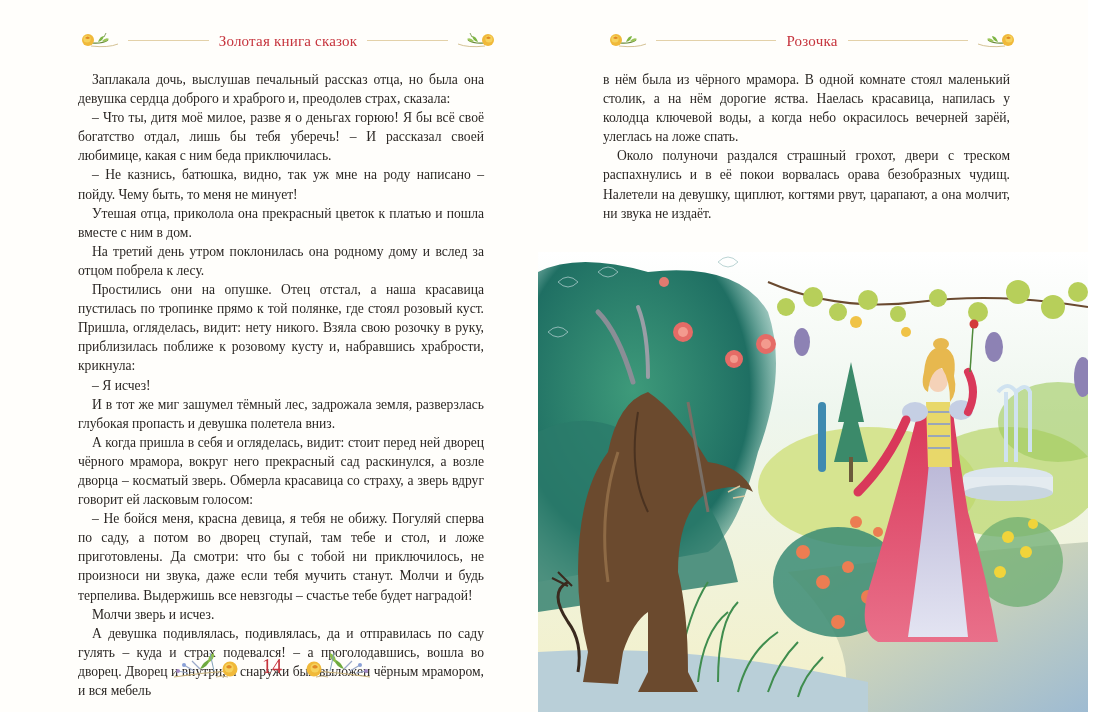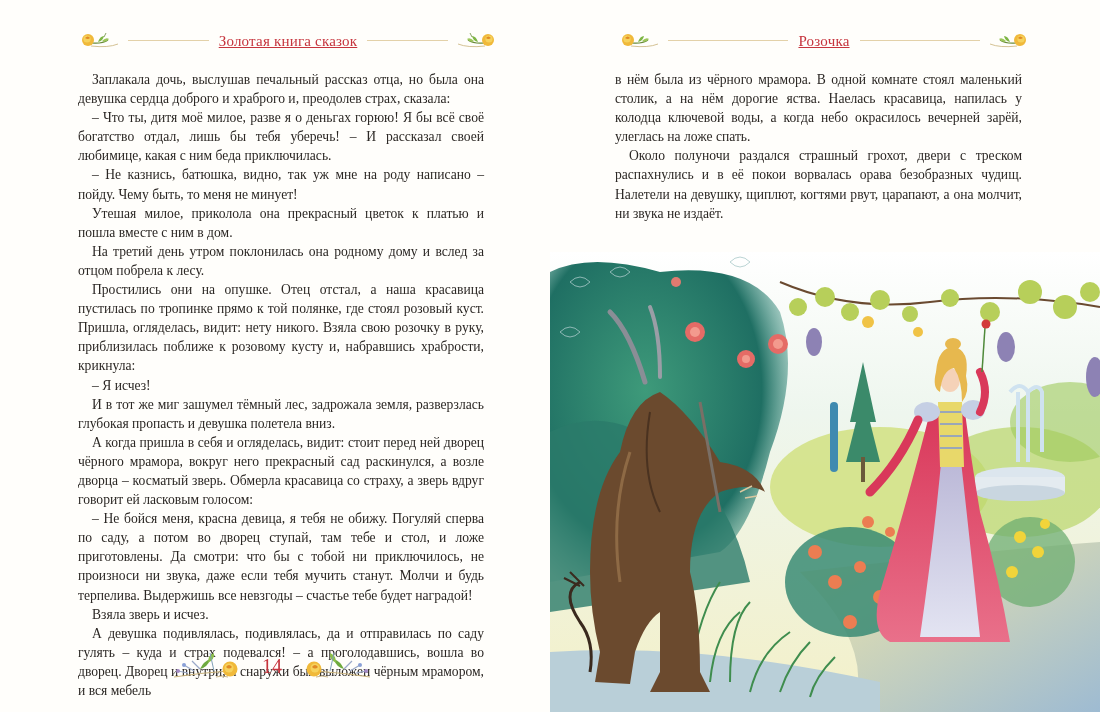--- a/index.html
+++ b/index.html
@@ -1,28 +1,28 @@
 <!DOCTYPE html>
 <html><head>
 <meta charset="utf-8">
 <style>
   * { box-sizing: border-box; margin: 0; padding: 0; }
   html, body { width: 1100px; height: 712px; overflow: hidden; background: #ffffff; }
   body { position: relative; font-family: "DejaVu Serif", "Liberation Serif", serif; color: #2a2522; }
 
   .page { position: absolute; top: 0; height: 712px; background: #fffefb; }
   .page-left { left: 0; width: 550px; }
-  .page-right { left: 550px; width: 550px; }
+  .page-right { left: 538px; width: 550px; }
 
   
   .run-header { position: absolute; top: 28px; height: 24px; display: flex; align-items: center; }
   .page-left .run-header { left: 78px; width: 420px; }
   .page-right .run-header { left: 18px; width: 478px; left: 618px; }
   .run-header .rule { flex: 1; height: 1px; background: #e3d1a9; margin: 0 10px; }
-  .run-title { font-family: "Liberation Serif", "DejaVu Serif", serif; color: #c6343d; font-size: 15px; letter-spacing: 0.2px; white-space: nowrap; padding-top: 2px; text-decoration: underline; }
+  .run-title { font-family: "Liberation Serif", "DejaVu Serif", serif; color: #c6343d; font-size: 15px; letter-spacing: 0.2px; white-space: nowrap; padding-top: 2px; }
 
   .ornament { width: 40px; height: 24px; position: relative; flex: none; }
   .ornament svg { width: 40px; height: 24px; display: block; }
 
   
   .text-block { position: absolute; font-family: "Liberation Serif", "DejaVu Serif", serif; font-size: 13.6px; line-height: 19.1px; color: #2b2724; text-align: justify; hyphens: manual; }
   .page-left .text-block { left: 78px; top: 70px; width: 406px; }
   .page-right .text-block { left: 65px; top: 70px; width: 407px; }
   .text-block p { text-indent: 14px; }
 
@@ -67,28 +67,28 @@
         <path d="M7 10 q3 -3 5 0 q-2 2 -5 0z" fill="#e08a26"></path>
         <path d="M13 18 Q30 20 40 16" stroke="#c9b27a" stroke-width="0.8" fill="none"></path>
       </svg>
     </span>
   </div>
 
   <div class="text-block">
     <p>Заплакала дочь, выслушав печальный рассказ отца, но была она девушка сердца доброго и храброго и, преодолев страх, сказала:</p>
     <p>– Что ты, дитя моё милое, разве я о деньгах горюю! Я бы всё своё богатство отдал, лишь бы тебя уберечь! – И рассказал своей любимице, какая с ним беда приключилась.</p>
     <p>– Не казнись, батюшка, видно, так уж мне на роду написано – пойду. Чему быть, то меня не минует!</p>
-    <p>Утешая милое, приколола она прекрасный цветок к платью и пошла вместе с ним в дом.</p>
+    <p>Утешая отца, приколола она прекрасный цветок к платью и пошла вместе с ним в дом.</p>
     <p>На третий день утром поклонилась она родному дому и вслед за отцом побрела к лесу.</p>
     <p>Простились они на опушке. Отец отстал, а наша красавица пустилась по тропинке прямо к той полянке, где стоял розовый куст. Пришла, огляделась, видит: нету никого. Взяла свою розочку в руку, приблизилась поближе к розовому кусту и, набравшись храбрости, крикнула:</p>
     <p>– Я исчез!</p>
     <p>И в тот же миг зашумел тёмный лес, задрожала земля, разверзлась глубокая пропасть и девушка полетела вниз.</p>
     <p>А когда пришла в себя и огляделась, видит: стоит перед ней дворец чёрного мрамора, вокруг него прекрасный сад раскинулся, а возле дворца – косматый зверь. Обмерла красавица со страху, а зверь вдруг говорит ей ласковым голосом:</p>
     <p>– Не бойся меня, красна девица, я тебя не обижу. Погуляй сперва по саду, а потом во дворец ступай, там тебе и стол, и ложе приготовлены. Да смотри: что бы с тобой ни приключилось, не произноси ни звука, даже если тебя мучить станут. Молчи и будь терпелива. Выдержишь все невзгоды – счастье тебе будет наградой!</p>
-    <p>Взяла зверь и исчез.</p>
+    <p>Молчи зверь и исчез.</p>
     <p>А девушка подивлялась, подивлялась, да и отправилась по саду гулять – куда и страх подевался! – а проголодавшись, вошла во дворец. Дворец и внутри, и снаружи был выложен чёрным мрамором, и вся мебель</p>
   </div>
 
   <div class="folio">
     <span class="spray">
       <svg viewBox="0 0 78 34">
         <path d="M4 28 Q30 24 58 22" stroke="#c9b27a" stroke-width="1" fill="none"></path>
         <path d="M8 22 l10 2 M14 16 l10 6 M22 12 l8 8" stroke="#9aa9c8" stroke-width="1.2" fill="none"></path>
         <circle cx="8" cy="22" r="2" fill="#a48cc6"></circle>
         <circle cx="14" cy="16" r="2" fill="#8aa0d6"></circle>

